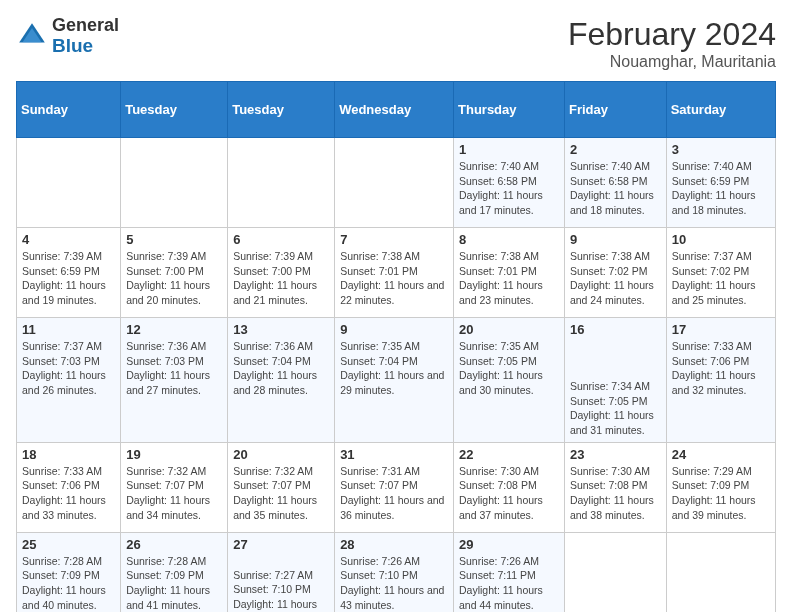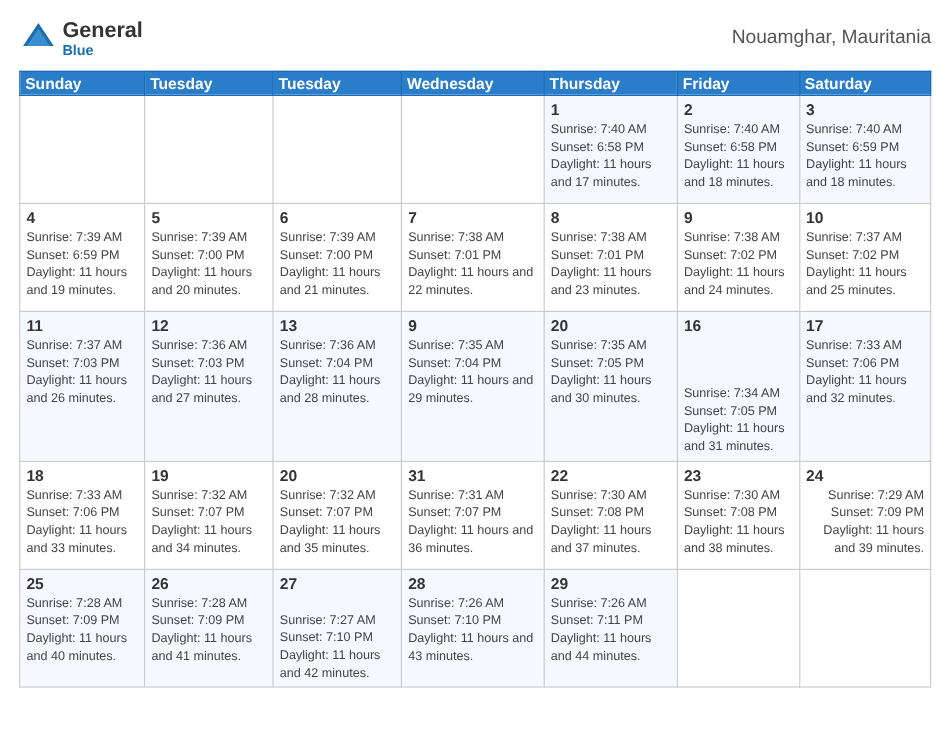--- a/index.html
+++ b/index.html
@@ -6,40 +6,40 @@
     body {
       font-family: Arial, sans-serif;
       background: #fff;
       width: 792px;
       min-height: 612px;
       padding: 16px;
     }
     .header {
       display: flex;
       justify-content: space-between;
-      align-items: center;
+      align-items: flex-start;
       margin-bottom: 10px;
     }
     .logo {
       display: flex;
       align-items: center;
       gap: 4px;
     }
     .logo-text {
       display: flex;
       flex-direction: column;
       line-height: 1.1;
     }
     .logo-general {
       font-size: 18px;
       font-weight: bold;
       color: #333;
     }
     .logo-blue {
-      font-size: 12px;
+      font-size: 19px;
       font-weight: bold;
       color: #1a6faf;
     }
     .logo-icon {
       width: 32px;
       height: 32px;
     }
     .title-block {
       text-align: right;
     }
@@ -56,21 +56,21 @@
     table {
       width: 100%;
       border-collapse: collapse;
       font-size: 11px;
     }
     thead tr {
       background: #2a7dc9;
       color: #fff;
     }
     thead th {
-      padding: 2px 4px;
+      padding: 20px 4px;
       text-align: left;
       font-weight: bold;
       font-size: 13px;
       border: 1px solid #1a6ab5;
     }
     tbody tr {
       vertical-align: top;
     }
     tbody td {
       border: 1px solid #ccc;
@@ -109,20 +109,21 @@
     <svg class="logo-icon" viewBox="0 0 40 40" xmlns="http://www.w3.org/2000/svg">
       <polygon points="20,4 36,28 4,28" fill="#1a6faf"></polygon>
       <polygon points="20,10 32,28 8,28" fill="#5aabee" opacity="0.5"></polygon>
     </svg>
     <div class="logo-text">
       <span class="logo-general">General</span>
       <span class="logo-blue">Blue</span>
     </div>
   </div>
   <div class="title-block">
+    <h1>February 2024</h1>
     <h2>Nouamghar, Mauritania</h2>
   </div>
 </div>
 
 <table>
   <thead>
     <tr>
 
     <th>Sunday</th>
         <th>Tuesday</th>
@@ -278,21 +279,21 @@
 Daylight: 11 hours and 37 minutes.</div>
         </td>
         <td>
           <span class="day-num">23</span>
           <div class="day-info" style="white-space: pre-line;">Sunrise: 7:30 AM
 Sunset: 7:08 PM
 Daylight: 11 hours and 38 minutes.</div>
         </td>
         <td>
           <span class="day-num">24</span>
-          <div class="day-info" style="white-space: pre-line; text-align: right;">Sunrise: 7:29 AM
+          <div class="day-info" style="white-space: pre-line;">Sunrise: 7:29 AM
 Sunset: 7:09 PM
 Daylight: 11 hours and 39 minutes.</div>
         </td>
       </tr>
       <tr>
         <td>
           <span class="day-num">25</span>
           <div class="day-info" style="white-space: pre-line;">Sunrise: 7:28 AM
 Sunset: 7:09 PM
 Daylight: 11 hours and 40 minutes.</div>

